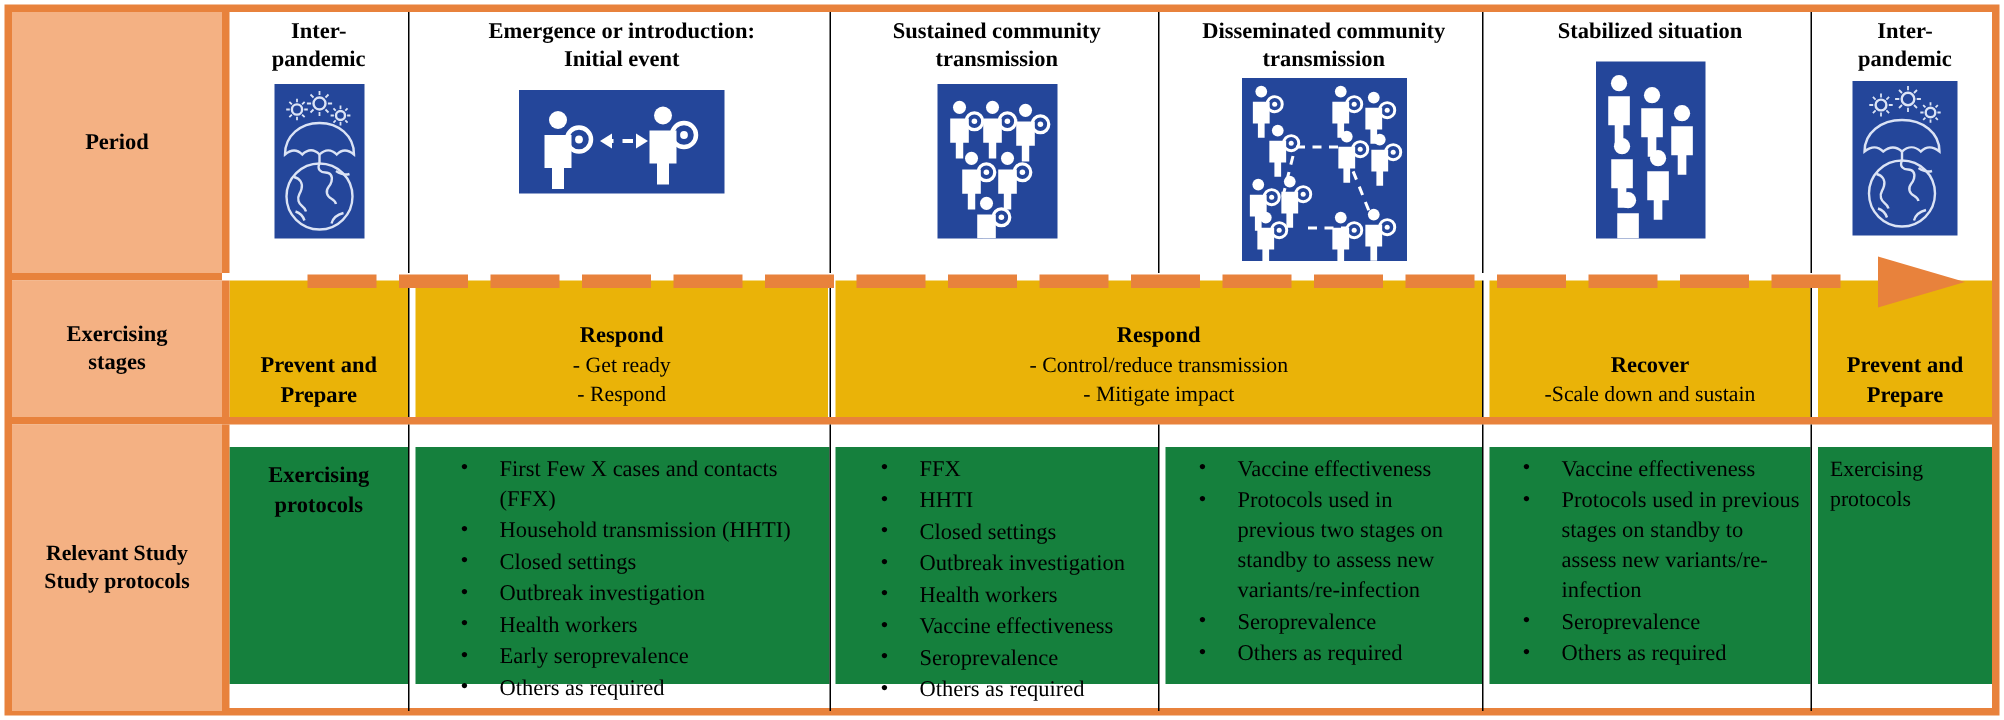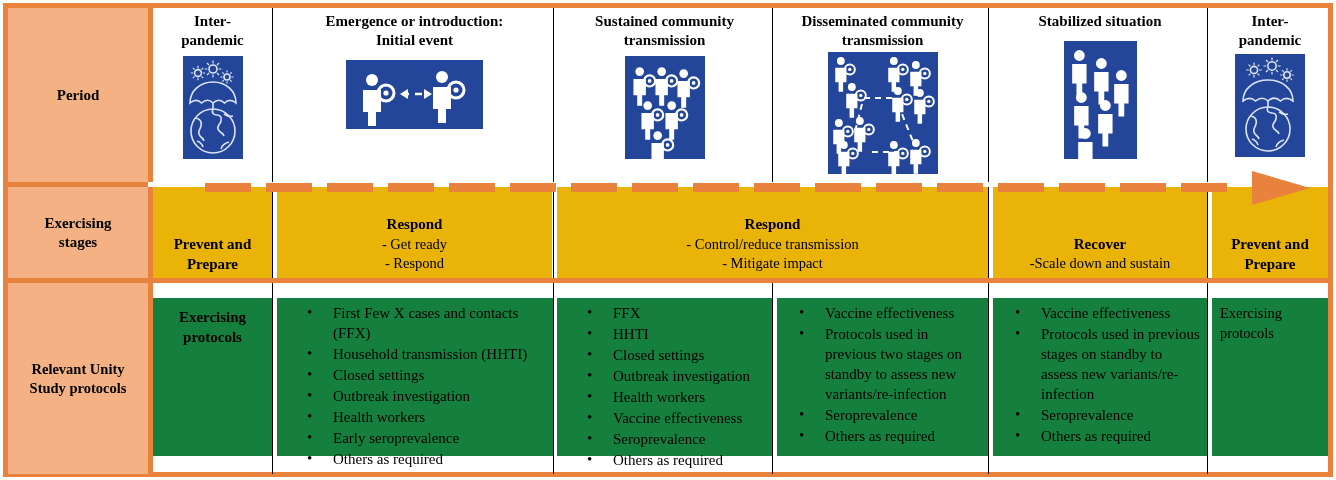--- a/index.html
+++ b/index.html
@@ -409,21 +409,21 @@
     <div class="dash" style="left:1059px;width:46px;"></div>
     <div class="dash" style="left:1120px;width:46px;"></div>
     <div class="dash" style="left:1181px;width:46px;"></div>
     <div class="arrowhead"></div>
   </div>
 
   <div class="hline" style="left:8px;top:278px;width:1320px;"></div>
 
   <div class="cell hdr small" style="left:8px;top:283px;width:140px;height:191px;">
     <div>
-      <div>Relevant Unity</div>
+      <div>Relevant Study</div>
       <div>Study protocols</div>
     </div>
   </div>
 
   <div class="proto-cell proto-center" style="left:153px;width:119px;">
     <div class="proto-head">
       <div>Exercising</div>
       <div>protocols</div>
     </div>
   </div>

